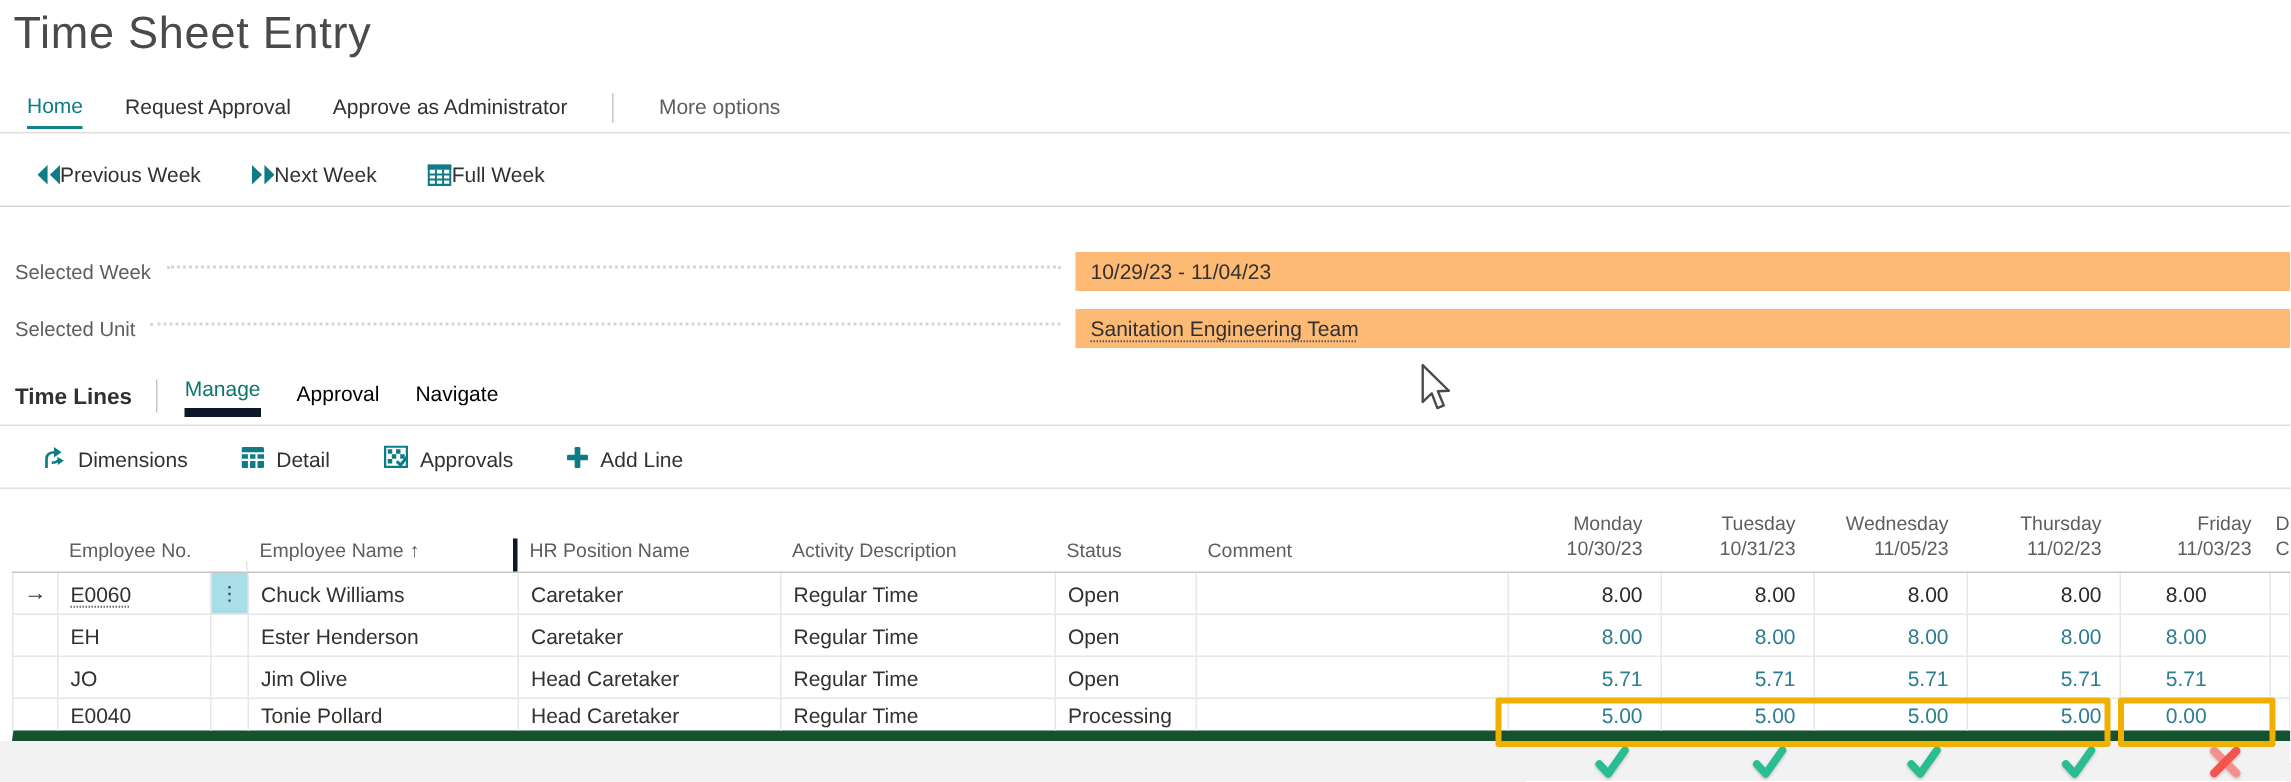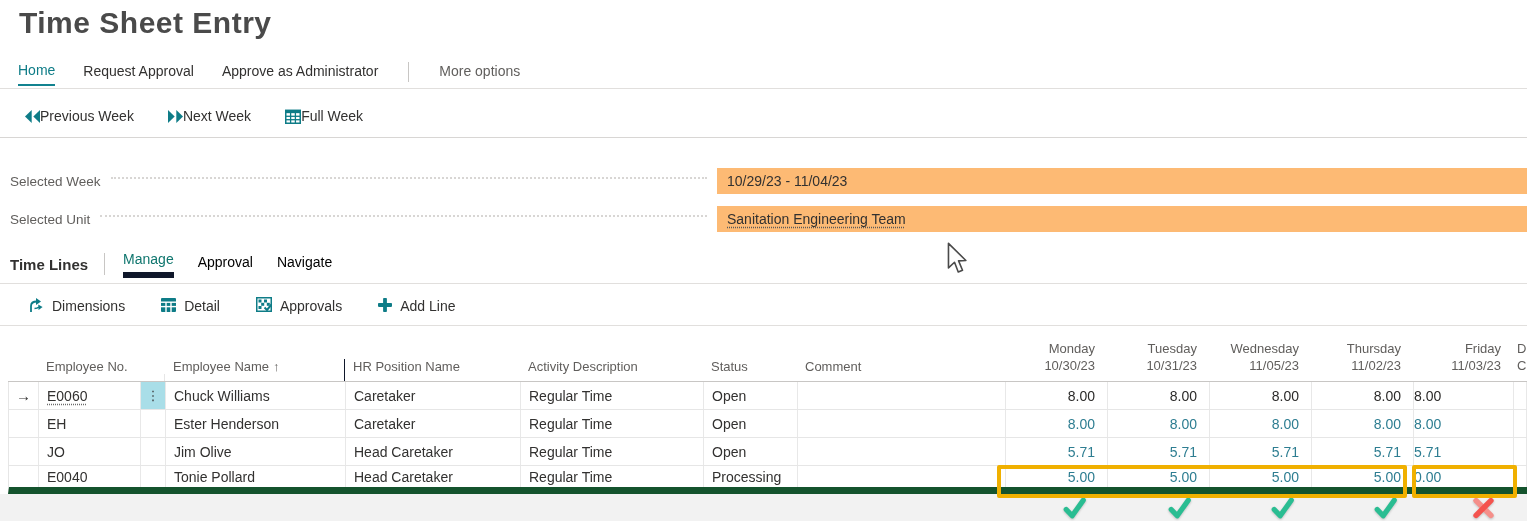--- a/index.html
+++ b/index.html
@@ -4,21 +4,21 @@
 <style>
   * { margin:0; padding:0; box-sizing:border-box; }
   html,body { background:#fff; }
   #viewport {
     position:relative; width:1527px; height:521px; overflow:hidden;
     background:#fff; font-family:"Liberation Sans", sans-serif; color:#323130;
   }
   .hr { position:absolute; left:0; width:1527px; height:1px; background:#e1dfdd; }
 
   
-  .page-title { position:absolute; left:19px; top:6px; font-size:30px; font-weight:700; color:#4a4a4a; letter-spacing:.5px; }
+  .page-title { position:absolute; left:9px; top:6px; font-size:30px; font-weight:400; color:#4a4a4a; letter-spacing:.5px; }
 
   
   .menu-row { position:absolute; left:18px; top:60px; height:28px; display:flex; align-items:center; gap:28px; font-size:14px; }
   .menu-tab { color:#323130; cursor:default; padding-bottom:6px; }
   .menu-tab.active { color:#0E7C87; border-bottom:2px solid #12828f; font-weight:400; }
   .menu-sep { width:1px; height:20px; background:#c8c6c4; margin:0 2px 4px 2px; }
   .menu-more { color:#605e5c; padding-bottom:6px; }
 
   
   .action-row { position:absolute; left:25px; top:96px; height:40px; display:flex; align-items:center; gap:34px; font-size:14px; }
@@ -57,26 +57,26 @@
   .trow .cell { border-right:1px solid #e8e8e8; }
   .c-ind { width:30px; justify-content:center; padding-left:0; }
   .c-no { width:102px; }
   .c-dots { width:25px; justify-content:center; padding-left:0; }
   .c-name { width:180px; }
   .c-pos { width:175px; }
   .c-act { width:183px; }
   .c-status { width:94px; }
   .c-comment { width:208px; }
   .c-day { width:102px; justify-content:flex-end; padding-right:12px; padding-left:0; }
-  .c-fri { width:100px; justify-content:flex-start; padding-right:12px; padding-left:0; }
+  .c-fri { width:100px; justify-content:center; padding-right:12px; padding-left:0; }
   .c-last { flex:1; padding-left:4px; }
   .thead .c-day, .thead .c-fri { text-align:right; }
   .thead .cell { border-right:none; }
   .thead .c-dots { border-right:1px solid #e6e6e6; }
-  .thead .c-name { border-right:1px solid #0f172a; }
+  .thead .c-name { border-right:3px solid #0f172a; }
   .day-head { line-height:17px; text-align:right; width:100%; }
   .last-head { line-height:17px; text-align:left; }
   .sort-arrow { margin-left:4px; }
   .row-arrow { font-size:15px; color:#323130; }
   .dots-sel { background:#A9DEE8; }
   .ellipsis-glyph { font-size:13px; color:#3b3b3b; letter-spacing:0; }
   .emp-link { text-decoration:underline dotted #6b6b6b; text-underline-offset:3px; }
   .val-dark { color:#2b2a29; }
   .val-teal { color:#2D7D91; }
 

